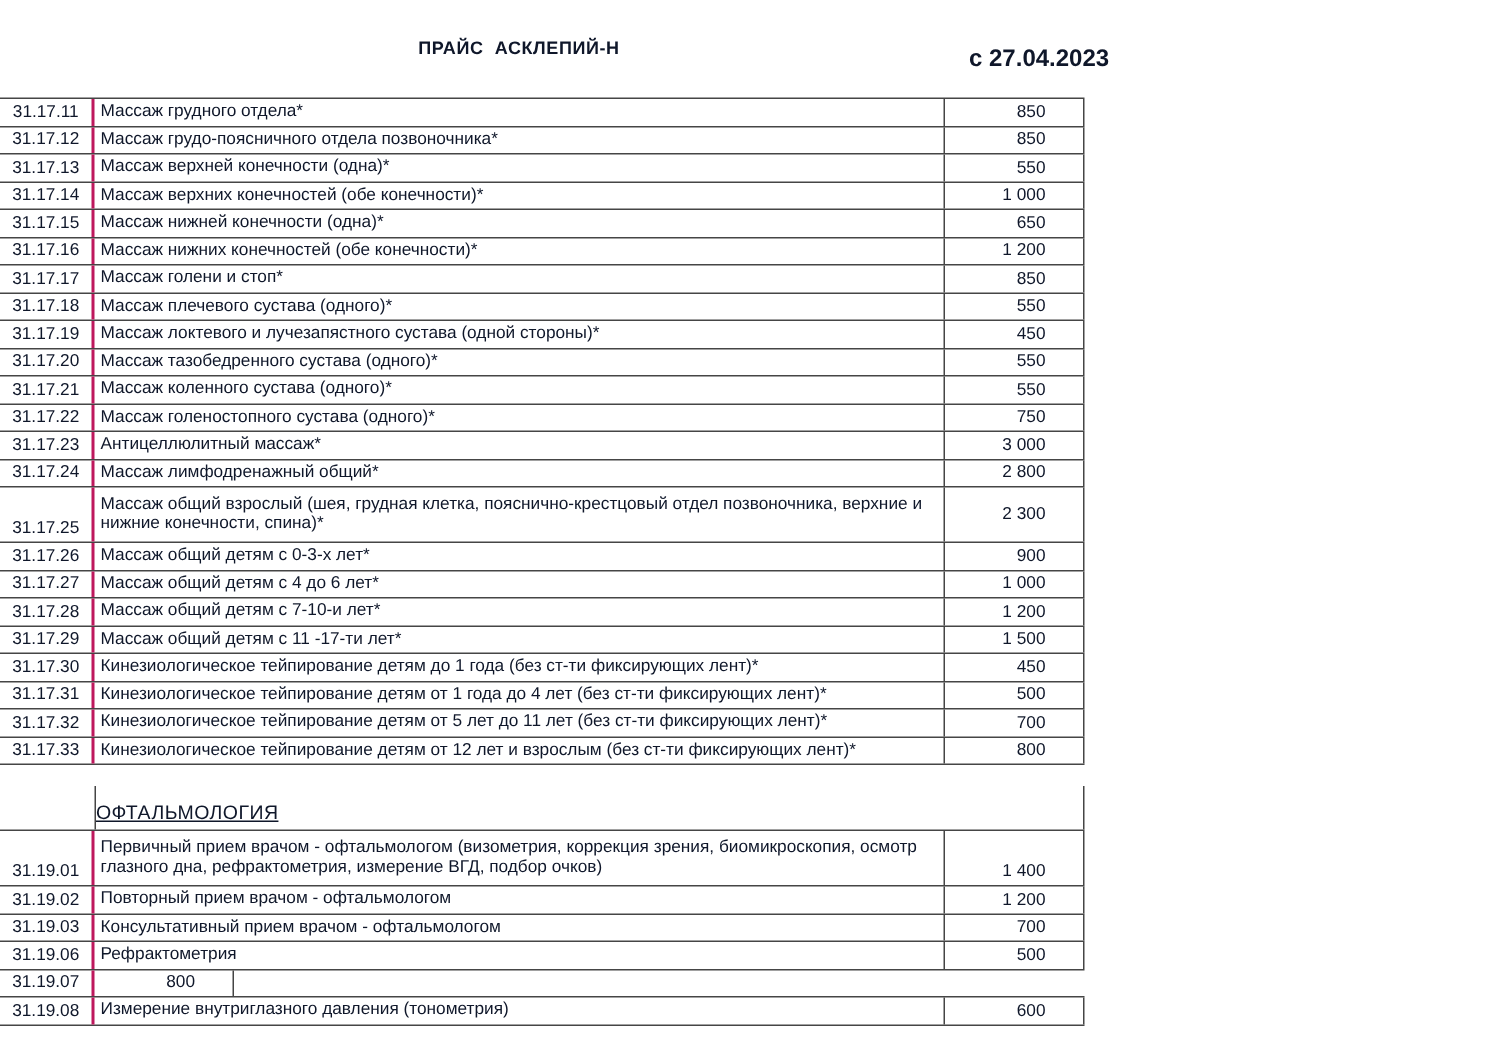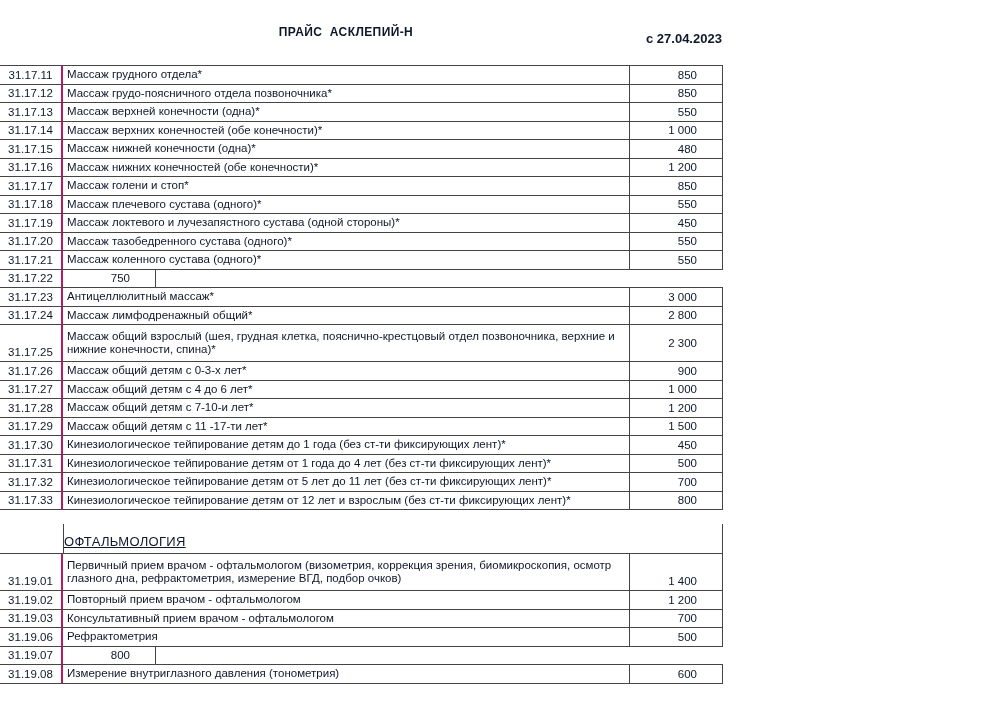--- a/index.html
+++ b/index.html
@@ -5,21 +5,21 @@
   html,body { margin:0; padding:0; background:#fff; }
   .page {
     position:relative; width:1000px; height:707px; background:#ffffff;
     font-family:"Liberation Sans", sans-serif; color:#0f172a; overflow:hidden;
   }
   .doc-title {
     position:absolute; top:25px; left:0; width:692px; text-align:center;
     font-size:12px; font-weight:bold; letter-spacing:0.4px; white-space:pre;
   }
   .doc-date {
-    position:absolute; top:31px; left:646px; font-size:13px; font-weight:bold;
+    position:absolute; top:31px; left:646px; font-size:16px; font-weight:bold;
   }
   .price-table {
     position:absolute; left:0; width:723px; border-top:1px solid #454545;
     box-sizing:border-box;
   }
   #table1 { top:65px; }
   #table2 { top:553px; }
   .t-row {
     display:flex; height:18.5px; border-bottom:1px solid #454545;
     box-sizing:border-box;
@@ -110,21 +110,21 @@
         </div>
       </div>
       <div class="t-row">
         <div class="cell code">
           <span>31.17.15</span>
         </div>
         <div class="cell desc">
           <span>Массаж нижней конечности (одна)*</span>
         </div>
         <div class="cell price">
-          <span>480</span>
+          <span>650</span>
         </div>
       </div>
       <div class="t-row">
         <div class="cell code">
           <span>31.17.16</span>
         </div>
         <div class="cell desc">
           <span>Массаж нижних конечностей (обе конечности)*</span>
         </div>
         <div class="cell price">
@@ -182,20 +182,23 @@
         <div class="cell desc">
           <span>Массаж коленного сустава (одного)*</span>
         </div>
         <div class="cell price">
           <span>550</span>
         </div>
       </div>
       <div class="t-row">
         <div class="cell code">
           <span>31.17.22</span>
+        </div>
+        <div class="cell desc">
+          <span>Массаж голеностопного сустава (одного)*</span>
         </div>
         <div class="cell price">
           <span>750</span>
         </div>
       </div>
       <div class="t-row">
         <div class="cell code">
           <span>31.17.23</span>
         </div>
         <div class="cell desc">

